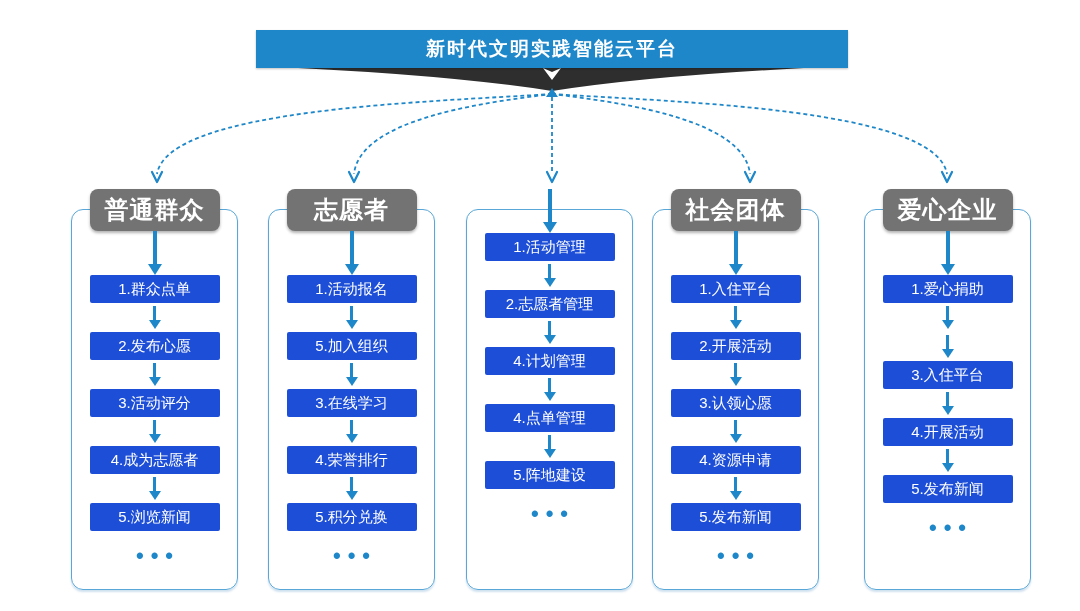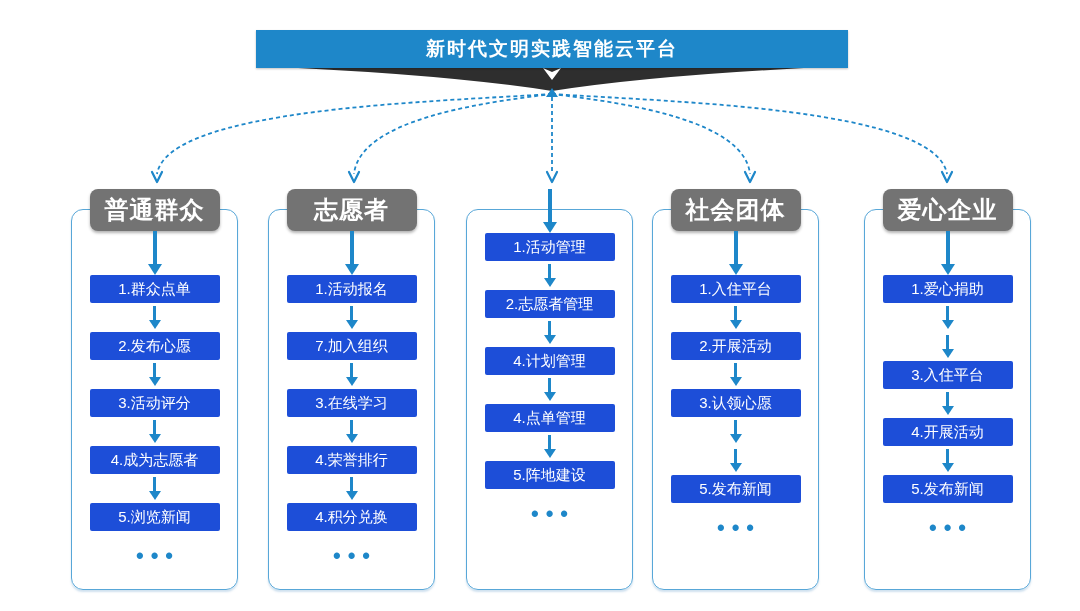--- a/index.html
+++ b/index.html
@@ -156,42 +156,42 @@
           <div class="head"></div>
         </div>
       <div class="flow-step">
           <span>1.活动报名</span>
         </div>
       <div class="arrow-small">
           <div class="stem"></div>
           <div class="head"></div>
         </div>
       <div class="flow-step">
-          <span>7.加入组织</span>
+          <span>5.加入组织</span>
         </div>
       <div class="arrow-small">
           <div class="stem"></div>
           <div class="head"></div>
         </div>
       <div class="flow-step">
           <span>3.在线学习</span>
         </div>
       <div class="arrow-small">
           <div class="stem"></div>
           <div class="head"></div>
         </div>
       <div class="flow-step">
           <span>4.荣誉排行</span>
         </div>
       <div class="arrow-small">
           <div class="stem"></div>
           <div class="head"></div>
         </div>
       <div class="flow-step">
-          <span>4.积分兑换</span>
+          <span>5.积分兑换</span>
         </div>
       <div class="ellipsis">•••</div>
     </div>
   </div>
 
   <div class="column col-3">
     <div class="panel-border"></div>
     <div class="col-inner">
       <div class="arrow-long">
           <div class="stem"></div>
@@ -256,20 +256,23 @@
           <div class="stem"></div>
           <div class="head"></div>
         </div>
       <div class="flow-step">
           <span>3.认领心愿</span>
         </div>
       <div class="arrow-small">
           <div class="stem"></div>
           <div class="head"></div>
         </div>
+      <div class="flow-step">
+          <span>4.资源申请</span>
+        </div>
       <div class="arrow-small">
           <div class="stem"></div>
           <div class="head"></div>
         </div>
       <div class="flow-step">
           <span>5.发布新闻</span>
         </div>
       <div class="ellipsis">•••</div>
     </div>
   </div>

